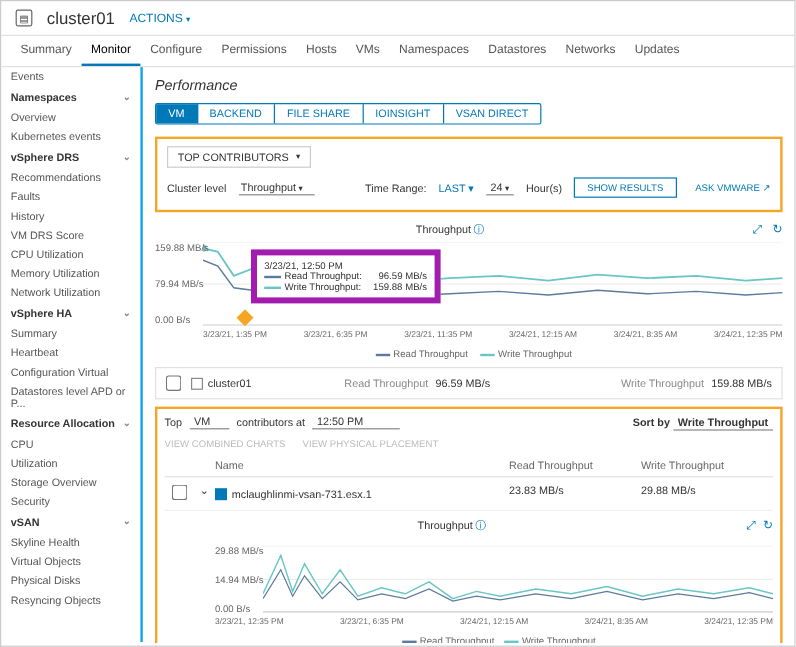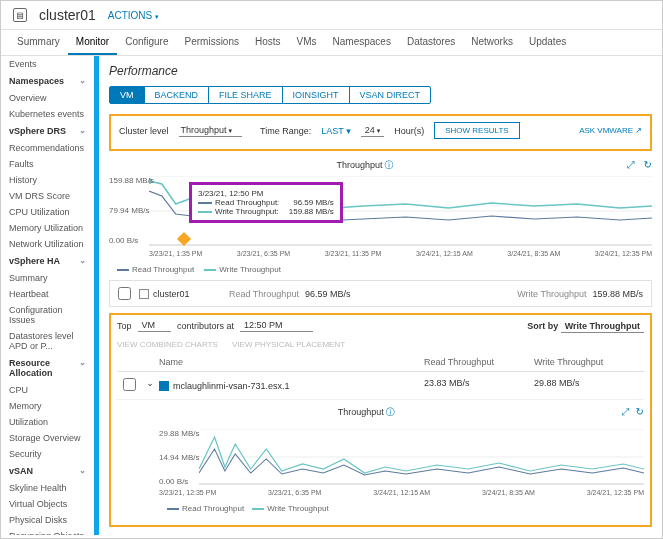--- a/index.html
+++ b/index.html
@@ -8,21 +8,21 @@
 .header { display: flex; align-items: center; padding: 6px 12px; border-bottom: 1px solid #e0e0e0; gap: 12px; }
 .header .icon { width: 14px; height: 14px; border: 1px solid #666; border-radius: 2px; display: flex; align-items: center; justify-content: center; font-size: 8px; }
 .header .title { font-size: 14px; font-weight: 400; }
 .header .actions { color: #0079b8; font-size: 10px; cursor: pointer; }
 
 .tabs { display: flex; border-bottom: 1px solid #e0e0e0; padding: 0 8px; }
 .tabs .tab { padding: 6px 8px; font-size: 10px; color: #555; cursor: pointer; border-bottom: 2px solid transparent; }
 .tabs .tab.active { border-bottom-color: #0079b8; color: #000; }
 
 .main { display: flex; height: calc(100% - 58px); }
-.sidebar { width: 98px; overflow-y: auto; border-right: 5px solid #0ea5e9; padding-bottom: 8px; }
+.sidebar { width: 118px; overflow-y: auto; border-right: 2px solid #0ea5e9; padding-bottom: 8px; }
 .sidebar .item { padding: 3px 8px; font-size: 9px; color: #555; cursor: pointer; }
 .sidebar .section { display: flex; justify-content: space-between; padding: 4px 8px; font-size: 9px; font-weight: 600; cursor: pointer; }
 .sidebar .chevron { font-size: 8px; color: #888; }
 
 .content { flex: 1; overflow-y: auto; padding: 8px 10px; }
 .content h2 { font-size: 12px; font-weight: 400; margin-bottom: 8px; font-style: italic; }
 
 .sub-tabs { display: flex; border: 1px solid #0079b8; width: fit-content; border-radius: 2px; margin-bottom: 10px; }
 .sub-tabs .st { padding: 3px 10px; font-size: 9px; color: #0079b8; cursor: pointer; border-right: 1px solid #0079b8; }
 .sub-tabs .st:last-child { border-right: none; }
@@ -39,26 +39,26 @@
 
 .chart-title { text-align: center; font-size: 9px; margin: 6px 0 2px; }
 .info-icon { color: #0079b8; font-size: 9px; margin-left: 2px; }
 .chart-actions { float: right; color: #0079b8; font-size: 10px; }
 .chart-actions span { margin-left: 6px; cursor: pointer; }
 
 .chart { position: relative; height: 70px; margin: 4px 0 4px 40px; }
 .ylabel { position: absolute; left: -40px; font-size: 8px; color: #666; }
 .chart svg { width: 100%; height: 100%; }
 
-.tooltip { position: absolute; background: #fff; border: 3px solid #a21caf; padding: 4px 6px; font-size: 8px; left: 40px; top: 6px; z-index: 2; }
+.tooltip { position: absolute; background: #fff; border: 5px solid #a21caf; padding: 4px 6px; font-size: 8px; left: 40px; top: 6px; z-index: 2; }
 .tooltip .legend-line { width: 14px; height: 2px; display: inline-block; vertical-align: middle; margin-right: 3px; }
 .diamond { position: absolute; left: 30px; top: 58px; width: 10px; height: 10px; background: #f5a623; transform: rotate(45deg); z-index: 3; }
 
 .timeline { display: flex; justify-content: space-between; font-size: 7px; color: #666; padding: 0 0 4px 40px; }
-.legend { text-align: left; font-size: 8px; color: #666; margin: 4px 0; }
+.legend { text-align: center; font-size: 8px; color: #666; margin: 4px 0; }
 .legend .sw { display: inline-block; width: 12px; height: 2px; vertical-align: middle; margin: 0 3px 0 8px; }
 
 .cluster-row { display: flex; align-items: center; border: 1px solid #e0e0e0; padding: 6px 8px; font-size: 9px; margin: 6px 0; }
 .cluster-row .cb { margin-right: 8px; }
 .cluster-row .cname { flex: 0 0 90px; display: flex; align-items: center; gap: 4px; }
 .cluster-row .metric { flex: 1; }
 .cluster-row .metric-label { color: #888; }
 .cluster-row .metric-val { margin-left: 6px; }
 
 .contrib-box { border: 2px solid #f5a623; padding: 4px 6px; margin-top: 6px; }
@@ -120,28 +120,27 @@
       <div class="item">VM DRS Score</div>
       <div class="item">CPU Utilization</div>
       <div class="item">Memory Utilization</div>
       <div class="item">Network Utilization</div>
       <div class="section">
         <span>vSphere HA</span>
         <span class="chevron">⌄</span>
       </div>
       <div class="item">Summary</div>
       <div class="item">Heartbeat</div>
-      <div class="item">Configuration Issues</div>
+      <div class="item">Configuration Virtual</div>
       <div class="item">Datastores level APD or P...</div>
       <div class="section">
         <span>Resource Allocation</span>
         <span class="chevron">⌄</span>
       </div>
       <div class="item">CPU</div>
-      <div class="item">Memory</div>
       <div class="item">Utilization</div>
       <div class="item">Storage Overview</div>
       <div class="item">Security</div>
       <div class="section">
         <span>vSAN</span>
         <span class="chevron">⌄</span>
       </div>
       <div class="item">Skyline Health</div>
       <div class="item">Virtual Objects</div>
       <div class="item">Physical Disks</div>
@@ -153,24 +152,28 @@
 
     <div class="sub-tabs" id="sub-tabs">
         <div class="st active">VM</div>
         <div class="st">BACKEND</div>
         <div class="st">FILE SHARE</div>
         <div class="st">IOINSIGHT</div>
         <div class="st">VSAN DIRECT</div>
       </div>
 
     <div class="highlight-box">
+      <div class="top-contrib">
+        <span>TOP CONTRIBUTORS</span>
+          <span style="font-size:7px;">▾</span>
+      </div>
       <div class="filter-row">
         <span>Cluster level</span>
         <span class="select">Throughput</span>
-        <span style="margin-left:8px;">Time Range:</span>
+        <span style="margin-left:32px;">Time Range:</span>
         <span class="link"><span>LAST</span> ▾</span>
         <span class="select" style="border-bottom:1px solid #888; padding:1px 4px;">24</span>
         <span>Hour(s)</span>
         <span class="btn">SHOW RESULTS</span>
         <span class="ask"><span>ASK VMWARE</span> ↗</span>
       </div>
     </div>
 
     <div class="chart-title">
       <span>Throughput</span><span class="info-icon">ⓘ</span>
@@ -211,21 +214,21 @@
       <span class="sw" style="background:#5b7a9e;"></span><span>Read Throughput</span>
       <span class="sw" style="background:#6ac5c5;"></span><span>Write Throughput</span>
     </div>
 
     <div class="cluster-row">
       <input type="checkbox" class="cb" style="">
       <span class="cname">
           <span style="width:10px;height:10px;border:1px solid #888;display:inline-block;"></span>
           <span>cluster01</span>
         </span>
-      <span class="metric" style="text-align:left;"><span class="metric-label">Read Throughput</span><span class="metric-val">96.59 MB/s</span></span>
+      <span class="metric" style="text-align:center;"><span class="metric-label">Read Throughput</span><span class="metric-val">96.59 MB/s</span></span>
       <span class="metric" style="text-align:right;"><span class="metric-label">Write Throughput</span><span class="metric-val">159.88 MB/s</span></span>
     </div>
 
     <div class="contrib-box">
       <div class="contrib-head">
         <span>Top</span>
         <span class="select" style="border-bottom:1px solid #888;padding:1px 16px 1px 4px;">VM</span>
         <span>contributors at</span>
         <span class="select" style="border-bottom:1px solid #888;padding:1px 30px 1px 4px;">12:50 PM</span>
         <span class="sort"><span>Sort by</span> <span class="select" style="border-bottom:1px solid #888;padding:1px 4px;">Write Throughput</span></span>

